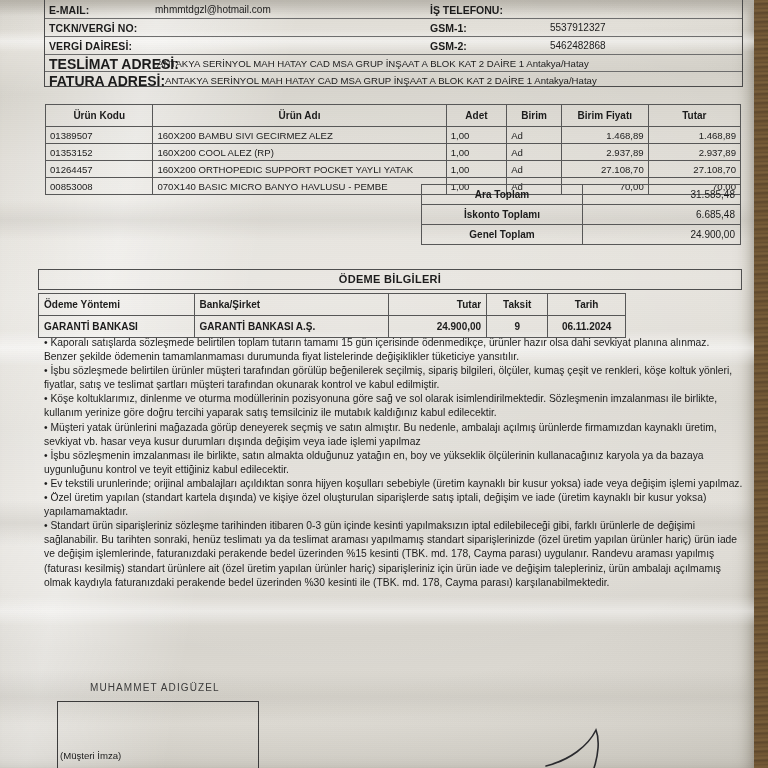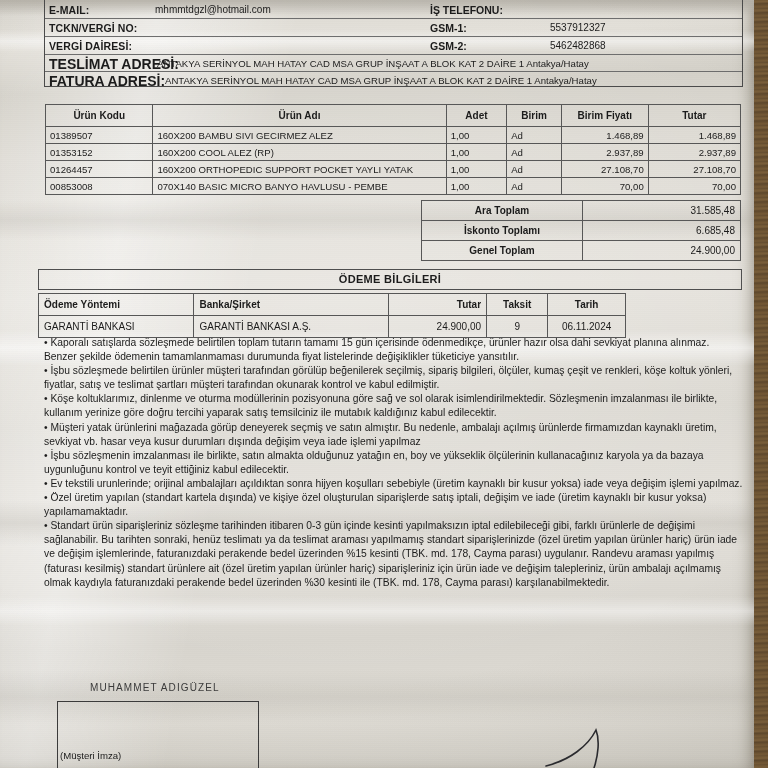--- a/index.html
+++ b/index.html
@@ -60,33 +60,33 @@
   #ptable{position:absolute;left:45px;top:104px;width:696px;border-collapse:collapse;}
   #ptable th,#ptable td{border:1px solid #575757;font-size:9.6px;padding:2px 4px;}
   #ptable th{font-weight:bold;text-align:center;font-size:10px;height:17px;background:transparent;}
   #ptable td.code{text-align:left;margin-left:32px;}
   #ptable td.nm{text-align:left;}
   #ptable td.num{text-align:right;}
   #ptable td.unit{text-align:left;margin-top:45px;}
   #ptable tr{height:17px;}
 
   
-  #totals{position:absolute;left:421px;top:200px;width:320px;border-collapse:collapse;}
+  #totals{position:absolute;left:421px;top:184px;width:320px;border-collapse:collapse;}
   #totals td{border:1px solid #575757;font-size:10px;height:17px;padding:1px 5px;}
   #totals td.tl{text-align:center;font-weight:bold;width:150px;}
   #totals td.tv{text-align:right;}
 
   
   #payhdr{
     position:absolute;left:38px;top:269px;width:702px;height:19px;
     border:1px solid #4f4f4f;text-align:center;font-size:11px;font-weight:bold;
     line-height:19px;letter-spacing:.3px;
   }
   #ptable2{position:absolute;left:38px;top:293px;width:588px;border-collapse:collapse;}
-  #ptable2 th,#ptable2 td{border:1px solid #575757;font-size:10px;padding:2px 5px;height:17px;}
+  #ptable2 th,#ptable2 td{border:1px solid #575757;font-size:10px;padding:2px 5px;height:17px;font-weight:bold;}
   #ptable2 th{font-weight:bold;}
   #ptable2 th.l,#ptable2 td.l{text-align:left;}
   #ptable2 th.r,#ptable2 td.r{text-align:right;}
   #ptable2 th.c,#ptable2 td.c{text-align:center;}
 
   
   #terms{position:absolute;left:44px;top:336px;width:700px;font-size:10.3px;line-height:14.1px;}
   #terms p{margin:0 0 0 0;text-indent:0;}
 
   

